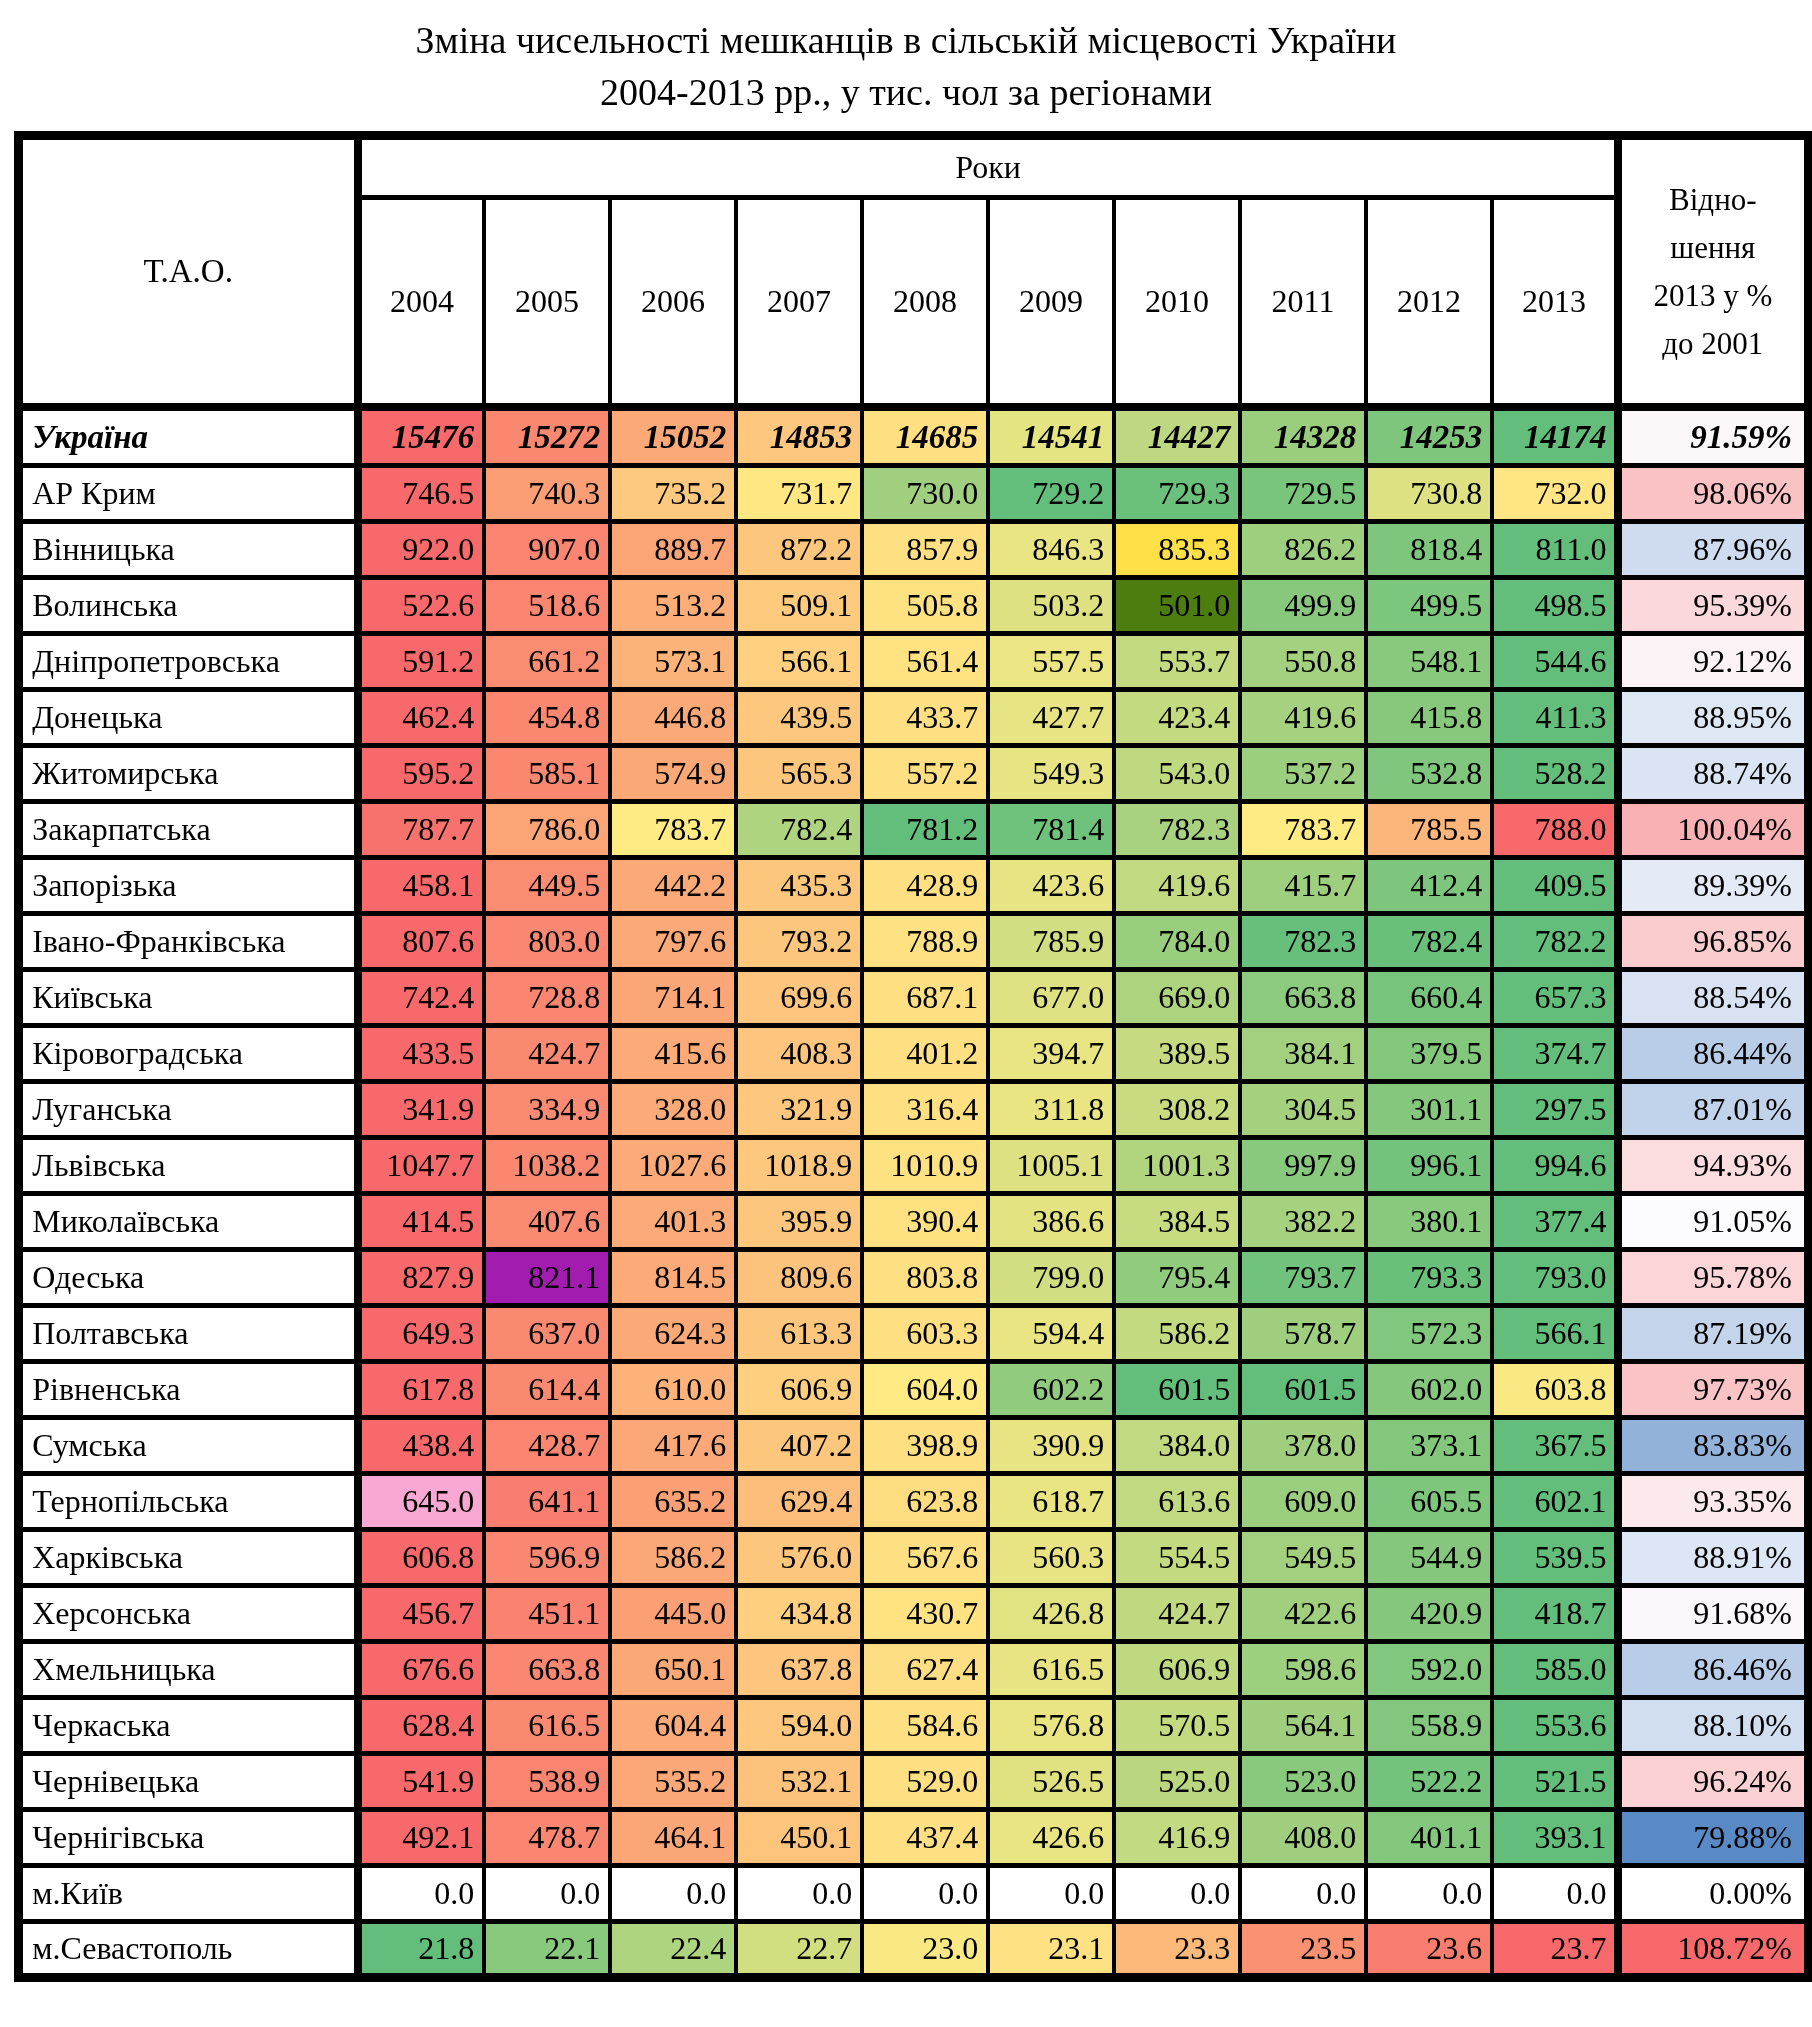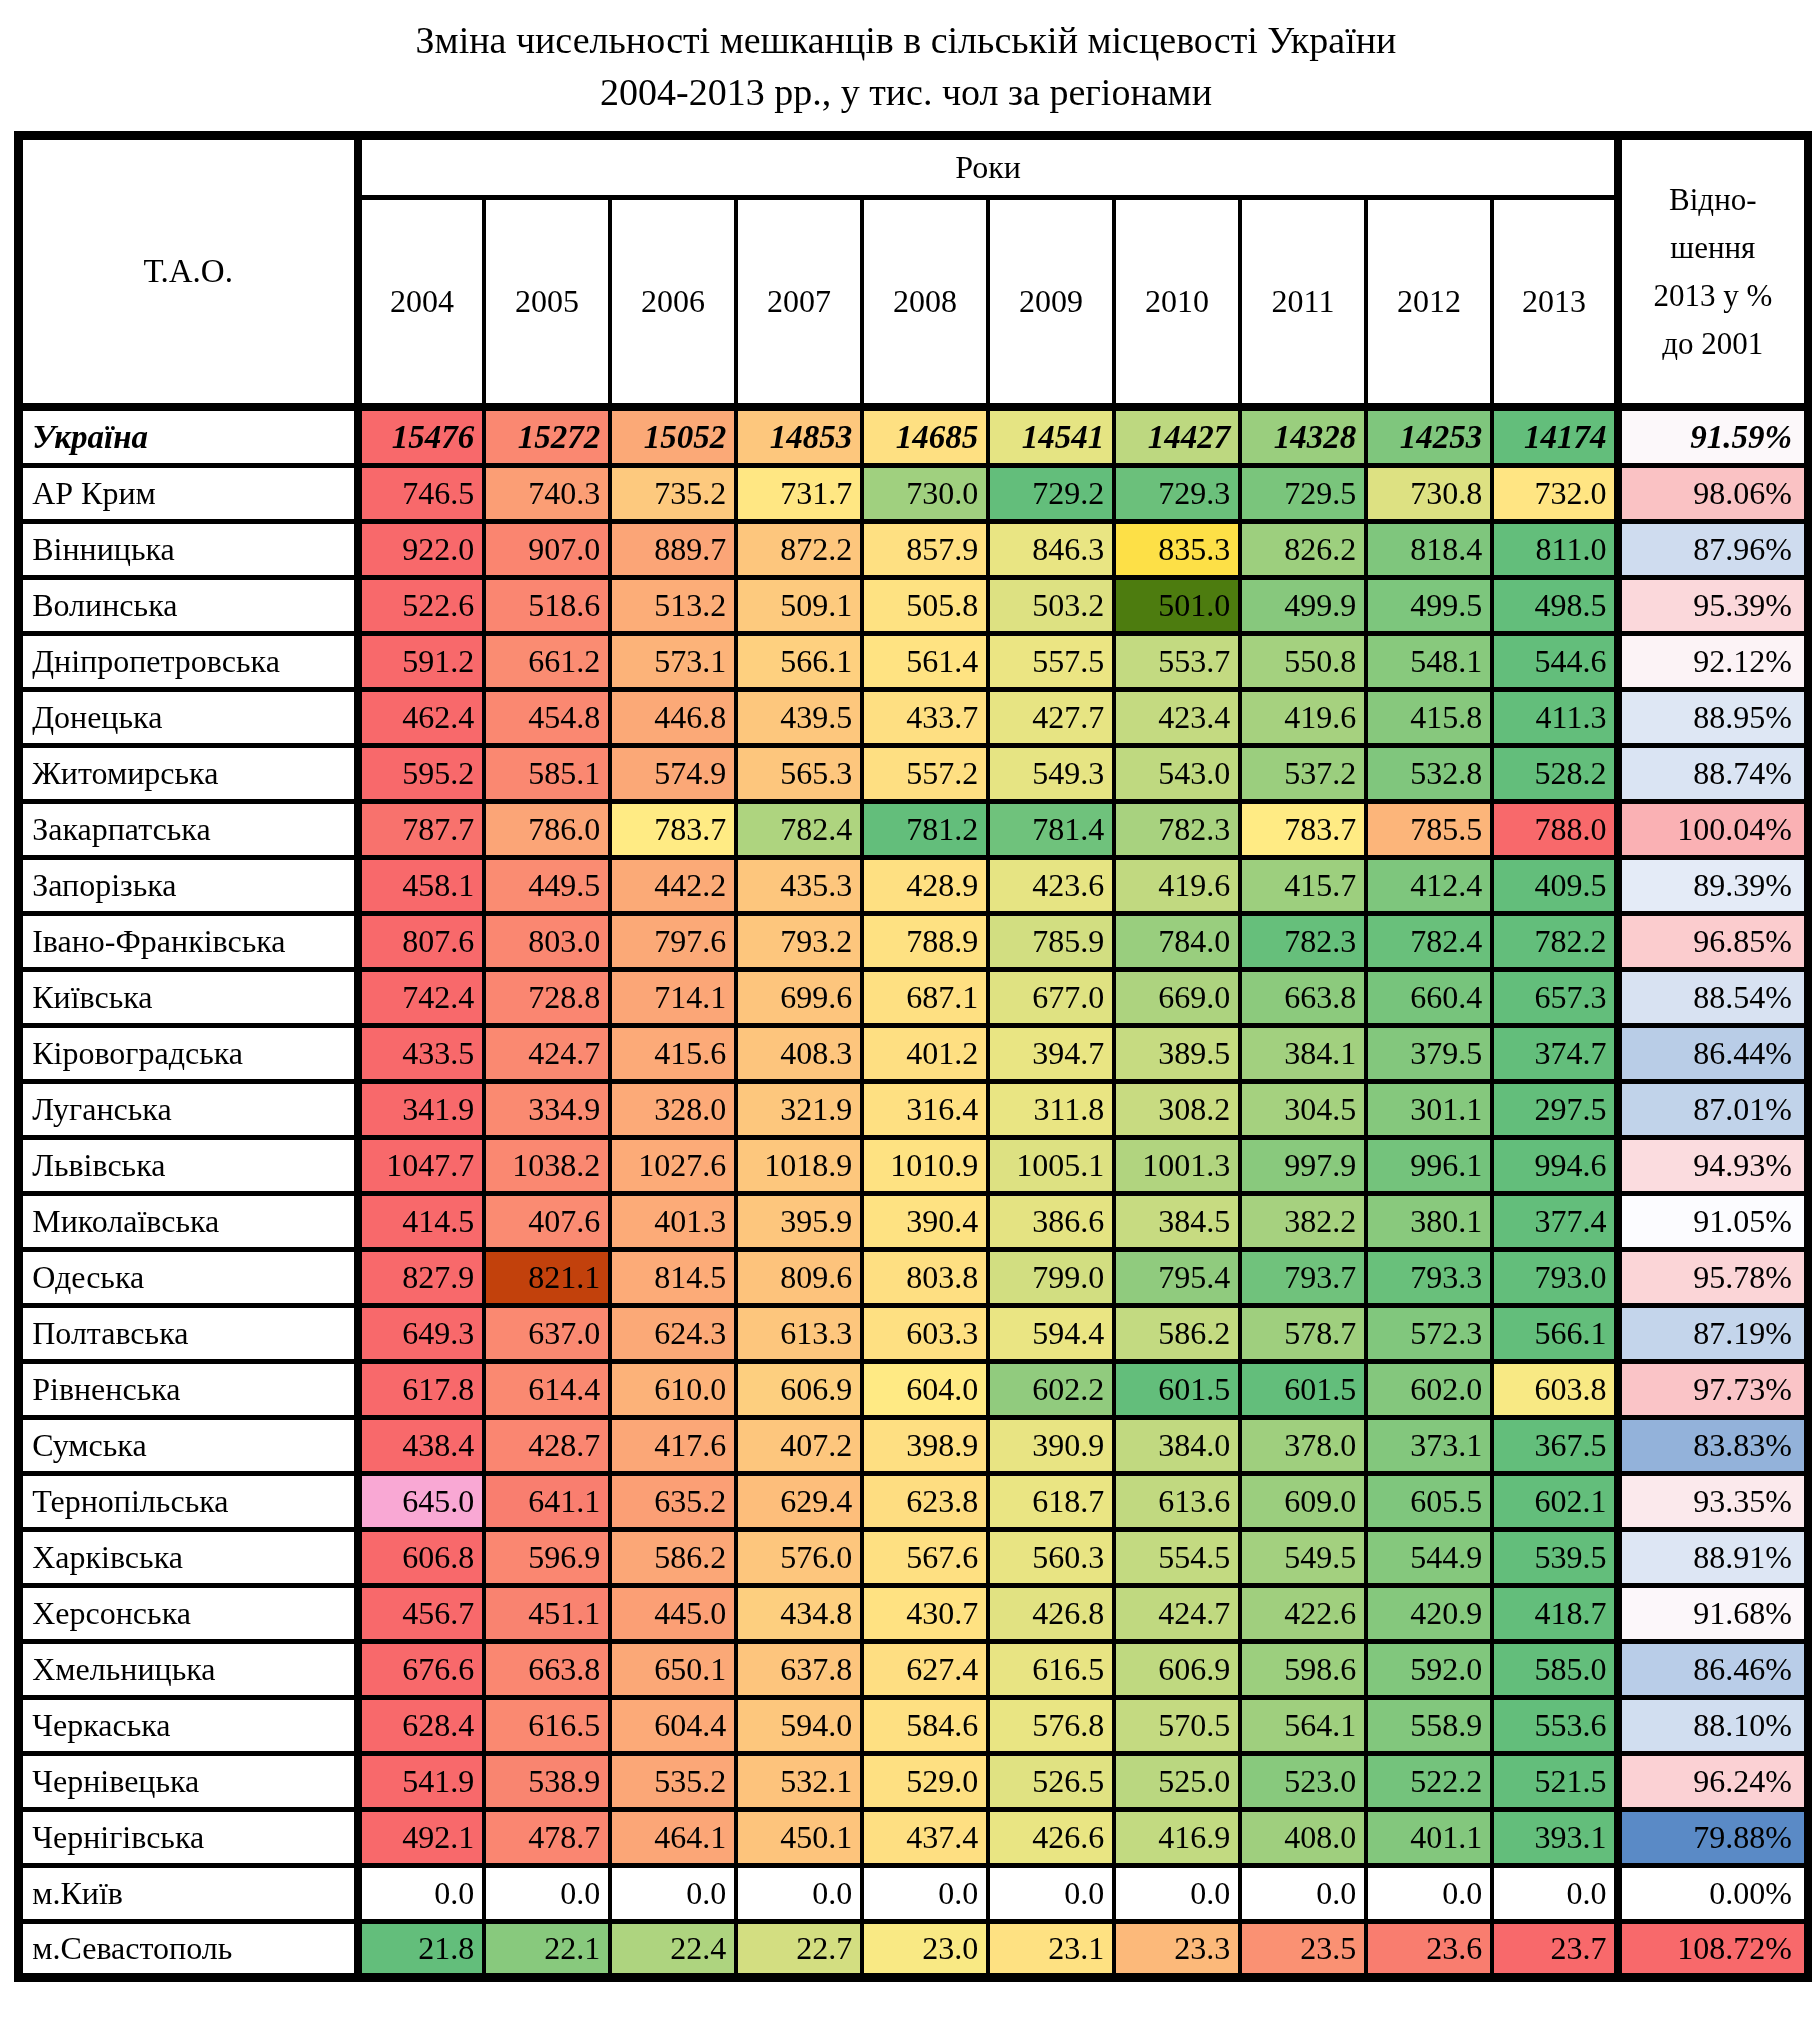--- a/index.html
+++ b/index.html
@@ -340,21 +340,21 @@
           <td class="val-cell" style="background: rgb(228, 227, 130);">386.6</td>
           <td class="val-cell" style="background: rgb(199, 219, 129);">384.5</td>
           <td class="val-cell" style="background: rgb(166, 209, 127);">382.2</td>
           <td class="val-cell" style="background: rgb(137, 201, 125);">380.1</td>
           <td class="val-cell pre-ratio" style="background: rgb(99, 190, 123);">377.4</td>
           <td class="ratio-cell" style="background: rgb(252, 252, 255);">91.05%</td>
         </tr>
         <tr class="">
           <td class="name-cell">Одеська</td>
           <td class="val-cell first-year" style="background: rgb(248, 105, 107);">827.9</td>
-          <td class="val-cell" style="background: #c2410c;">821.1</td>
+          <td class="val-cell" style="background: #a21caf;">821.1</td>
           <td class="val-cell" style="background: rgb(252, 171, 120);">814.5</td>
           <td class="val-cell" style="background: rgb(253, 195, 124);">809.6</td>
           <td class="val-cell" style="background: rgb(254, 223, 130);">803.8</td>
           <td class="val-cell" style="background: rgb(210, 222, 129);">799.0</td>
           <td class="val-cell" style="background: rgb(144, 203, 126);">795.4</td>
           <td class="val-cell" style="background: rgb(112, 194, 124);">793.7</td>
           <td class="val-cell" style="background: rgb(105, 192, 123);">793.3</td>
           <td class="val-cell pre-ratio" style="background: rgb(99, 190, 123);">793.0</td>
           <td class="ratio-cell" style="background: rgb(251, 213, 215);">95.78%</td>
         </tr>

